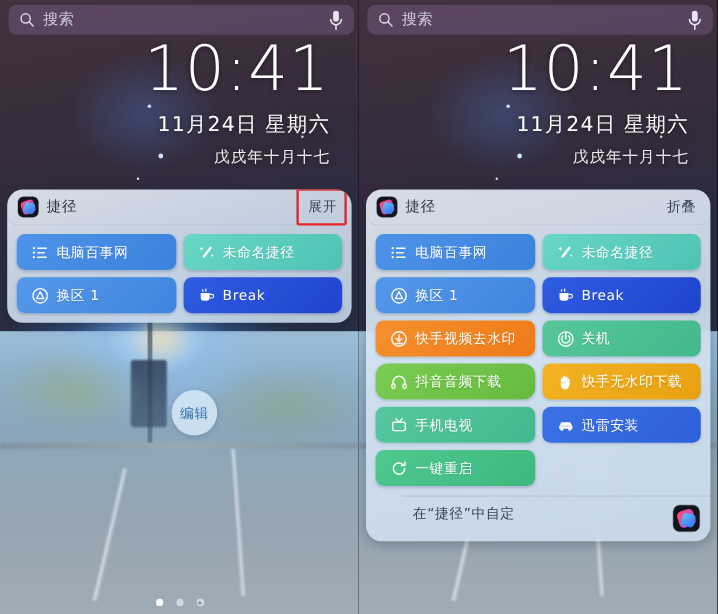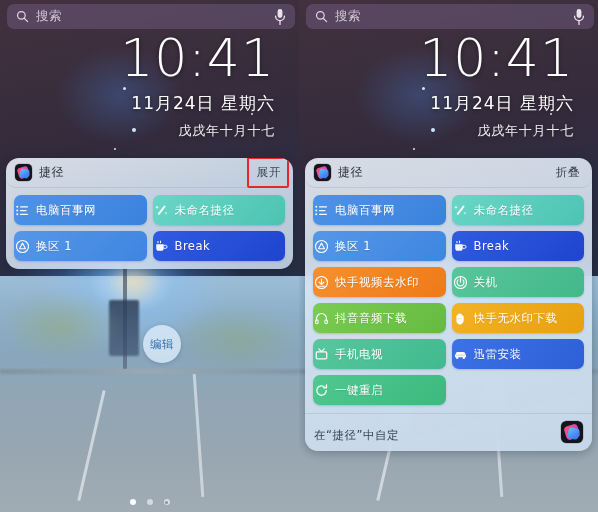--- a/index.html
+++ b/index.html
@@ -148,32 +148,33 @@
     content: ""; position: absolute; left: -7px; top: -6px; right: -5px; bottom: -6px;
     border: 2px solid #e8262b; border-radius: 2px; pointer-events: none;
   }
 
   .tiles {
     display: grid; grid-template-columns: 1fr 1fr;
     gap: 6px; padding: 7px 8px 8px 8px;
   }
   .tile {
     height: 30px; border-radius: 7px;
-    display: flex; align-items: center; padding: 0 1px;
+    display: flex; align-items: center; padding: 0 12px;
     color: #fff; font-size: 11.5px; letter-spacing: .5px;
     box-shadow: 0 1px 2px rgba(20,40,70,0.18);
     overflow: hidden;
   }
   .tile .t-ico { width: 15px; height: 15px; flex: 0 0 auto; margin-right: 6px; opacity: .97; }
   .tile .t-lbl { white-space: nowrap; overflow: hidden; text-overflow: clip; text-shadow: 0 1px 1px rgba(0,0,0,.12); }
 
   .w-foot {
-    display: flex; align-items: flex-end; justify-content: space-between;
+    display: flex; align-items: flex-start; justify-content: space-between;
     padding: 7px 9px 8px 9px;
     border-top: 1px solid rgba(150,165,185,0.35);
+    margin-left: 30px;
   }
   .foot-txt { font-size: 11.5px; color: #394350; letter-spacing: .5px; }
   .foot-icon { width: 22px; height: 22px; border-radius: 5.5px; }
   .foot-icon.app-icon::before { left: 3.5px; top: 3.5px; width: 14px; height: 14px; border-radius: 4px; }
   .foot-icon.app-icon::after  { left: 7px; top: 7px; width: 11px; height: 11px; border-radius: 3px; }
 
   
   .edit-bubble {
     position: absolute; left: 143px; top: 325px;
     width: 38px; height: 38px; border-radius: 50%;
@@ -388,21 +389,21 @@
             <span class="t-lbl">快手视频去水印</span>
           </div>
           <div class="tile" style="background: linear-gradient(135deg, rgb(87, 199, 154) 0%, rgb(67, 184, 138) 100%);">
             <svg class="t-ico" viewBox="0 0 20 20">
               <circle cx="10" cy="10" r="8" fill="none" stroke="#ffffff" stroke-width="1.5"></circle>
                 <path d="M6.8 6.6a4.6 4.6 0 1 0 6.4 0" fill="none" stroke="#ffffff" stroke-width="1.5" stroke-linecap="round"></path>
                 <line x1="10" y1="3.6" x2="10" y2="9.6" stroke="#ffffff" stroke-width="1.6" stroke-linecap="round"></line>
             </svg>
             <span class="t-lbl">关机</span>
           </div>
-          <div class="tile" style="background: linear-gradient(135deg, rgb(122, 204, 82) 0%, rgb(102, 187, 63) 100%);">
+          <div class="tile" style="background: linear-gradient(135deg, rgb(122, 204, 82) 0%, rgb(102, 187, 63) 100%); border-radius: 10px;">
             <svg class="t-ico" viewBox="0 0 20 20">
               <path d="M3.4 13V10a6.6 6.6 0 0 1 13.2 0v3" fill="none" stroke="#ffffff" stroke-width="1.5" stroke-linecap="round"></path>
                 <rect x="2.1" y="11.6" width="3.4" height="5.4" rx="1.7" fill="none" stroke="#ffffff" stroke-width="1.4"></rect>
                 <rect x="14.5" y="11.6" width="3.4" height="5.4" rx="1.7" fill="none" stroke="#ffffff" stroke-width="1.4"></rect>
             </svg>
             <span class="t-lbl">抖音音频下载</span>
           </div>
           <div class="tile" style="background: linear-gradient(135deg, rgb(242, 179, 36) 0%, rgb(232, 160, 16) 100%);">
             <svg class="t-ico" viewBox="0 0 20 20">
               <path d="M5 11V6.6a1.1 1.1 0 0 1 2.2 0V10M7.2 10V4.6a1.1 1.1 0 0 1 2.2 0V10M9.4 10V5.2a1.1 1.1 0 0 1 2.2 0V10.4M11.6 10.4V7.4a1.1 1.1 0 0 1 2.2 0v4.9c0 3-2 5.3-4.6 5.3-2.3 0-4.2-1.5-4.2-4.2V11" fill="#ffffff" stroke="#ffffff" stroke-width=".9" stroke-linejoin="round"></path>

